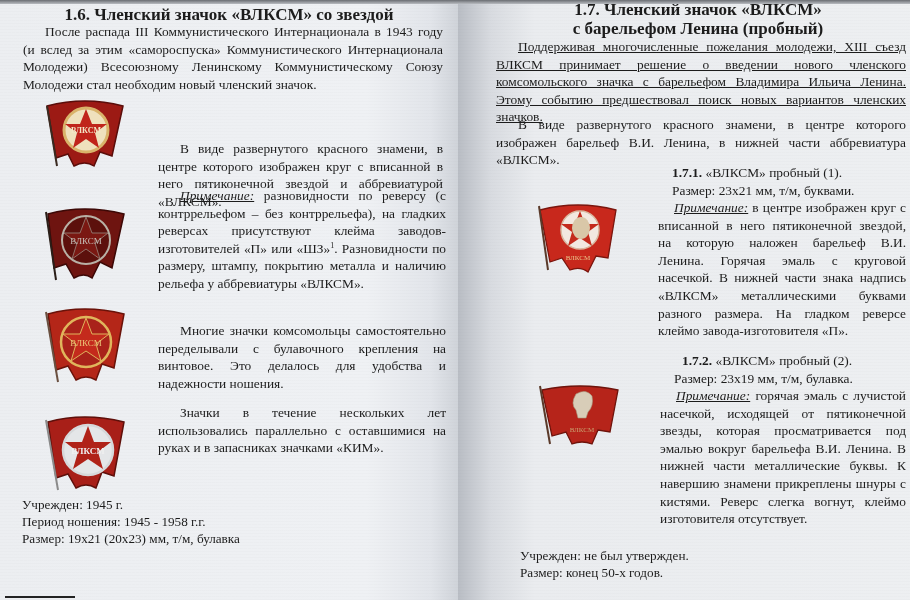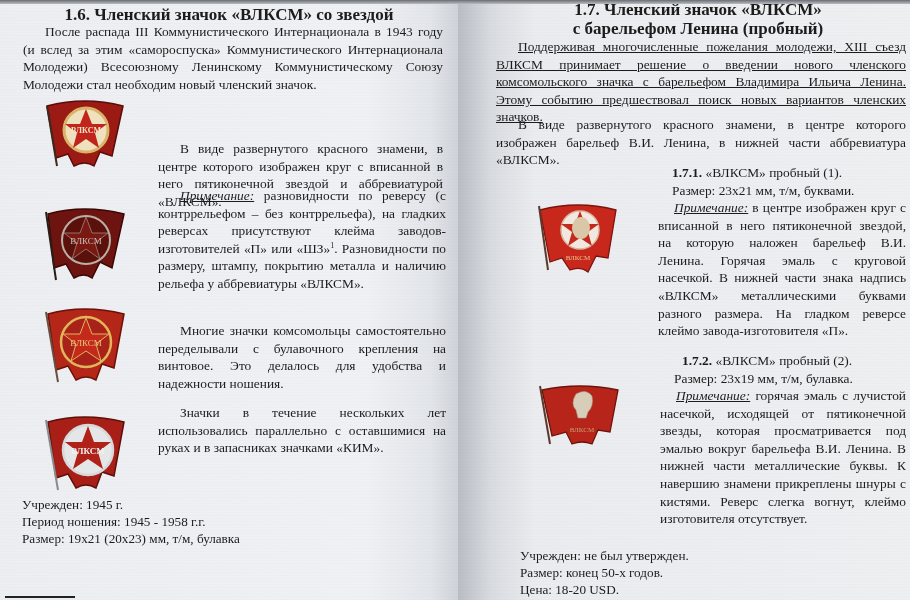--- a/index.html
+++ b/index.html
@@ -145,15 +145,14 @@
     <span class="boldnum">1.7.2.</span><span> «ВЛКСМ» пробный (2).</span>
   </div>
   <div class="para noindent" style="left:216px;top:366px;width:236px;">
     <span class="ital">Размер:</span><span> 23х19 мм, т/м, булавка.</span>
   </div>
   <p class="para indent2" style="left:202px;top:383px;width:246px;"><span class="note-label">Примечание:</span><span> горячая эмаль с лучистой насечкой, исходящей от пятиконечной звезды, которая просматривается под эмалью вокруг барельефа В.И. Ленина. В нижней части металлические буквы. К навершию знамени прикреплены шнуры с кистями. Реверс слегка вогнут, клеймо изготовителя отсутствует.</span></p>
 
   <div class="meta" style="left:62px;top:543px;">
     <div><span class="ital">Учрежден:</span><span> не был утвержден.</span></div>
     <div><span class="ital">Размер:</span><span> конец 50-х годов.</span></div>
-    <div><span class="ital">Цена:</span><span> 18-20 USD.</span></div>
   </div>
 </div>
 
 </body></html>

